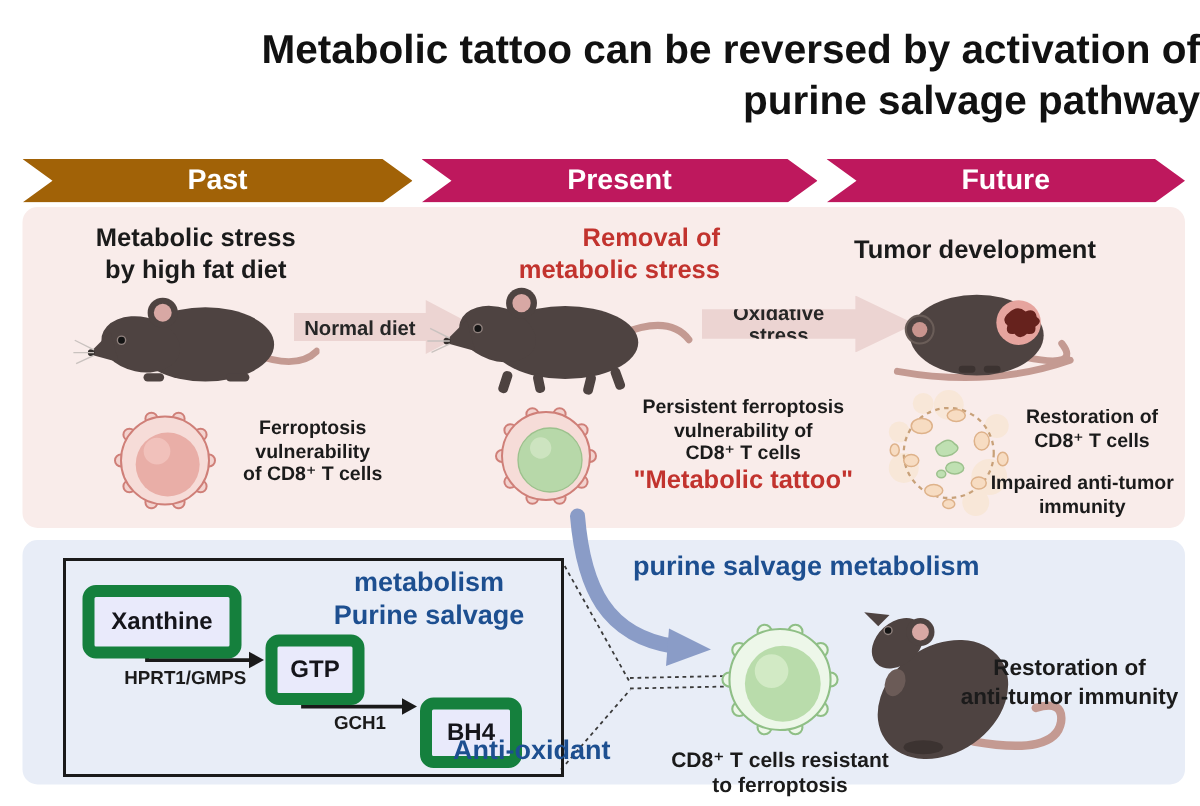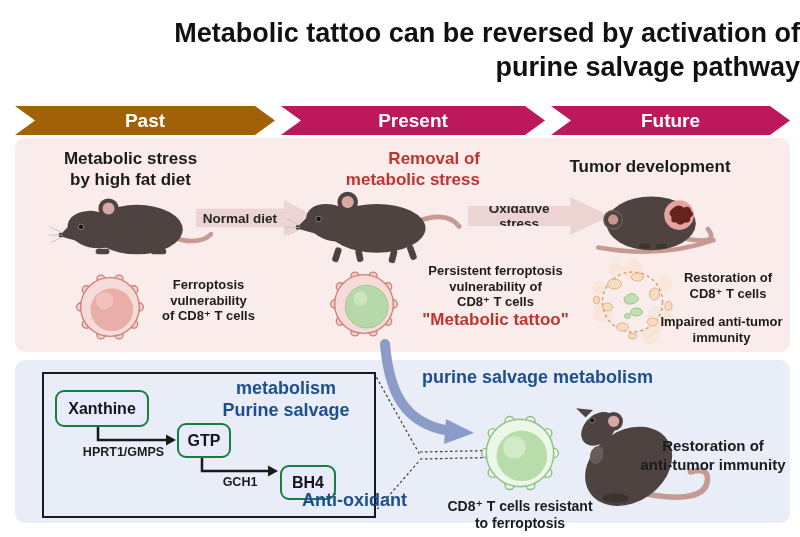--- a/index.html
+++ b/index.html
@@ -25,21 +25,21 @@
   .h-red{font-size:17px;font-weight:700;line-height:21px;color:#c2332e;}
   .h-blue{font-size:18px;font-weight:700;line-height:22px;color:#1d4f90;}
   .cap{font-size:13px;font-weight:700;line-height:15.5px;color:#1b1b1b;}
   .tattoo{font-size:17px;font-weight:700;color:#c2332e;line-height:20px;}
 
   .block-arrow{background:#ecd4d2;display:flex;align-items:center;justify-content:flex-start;
                clip-path:polygon(0 24%, 72% 24%, 72% 0, 100% 50%, 72% 100%, 72% 76%, 0 76%);}
   .block-arrow span{width:72%;text-align:center;font-size:13.5px;font-weight:700;color:#262626;}
 
   .pathway-box{left:42px;top:372px;width:330px;height:142px;border:2.5px solid #1a1a1a;background:transparent;}
-  .node{background:#e9eafb;border:2px solid #15803d;border-radius:9px;display:flex;
+  .node{background:#e9eafb;border:8px solid #15803d;border-radius:9px;display:flex;
         align-items:center;justify-content:center;font-weight:700;color:#15151b;}
   .enzyme{font-size:12.5px;font-weight:700;color:#1b1b1b;}
 
   svg{display:block;}
   .overlay{left:0;top:0;pointer-events:none;}
 </style>
 </head>
 <body>
 
 <div class="page">

